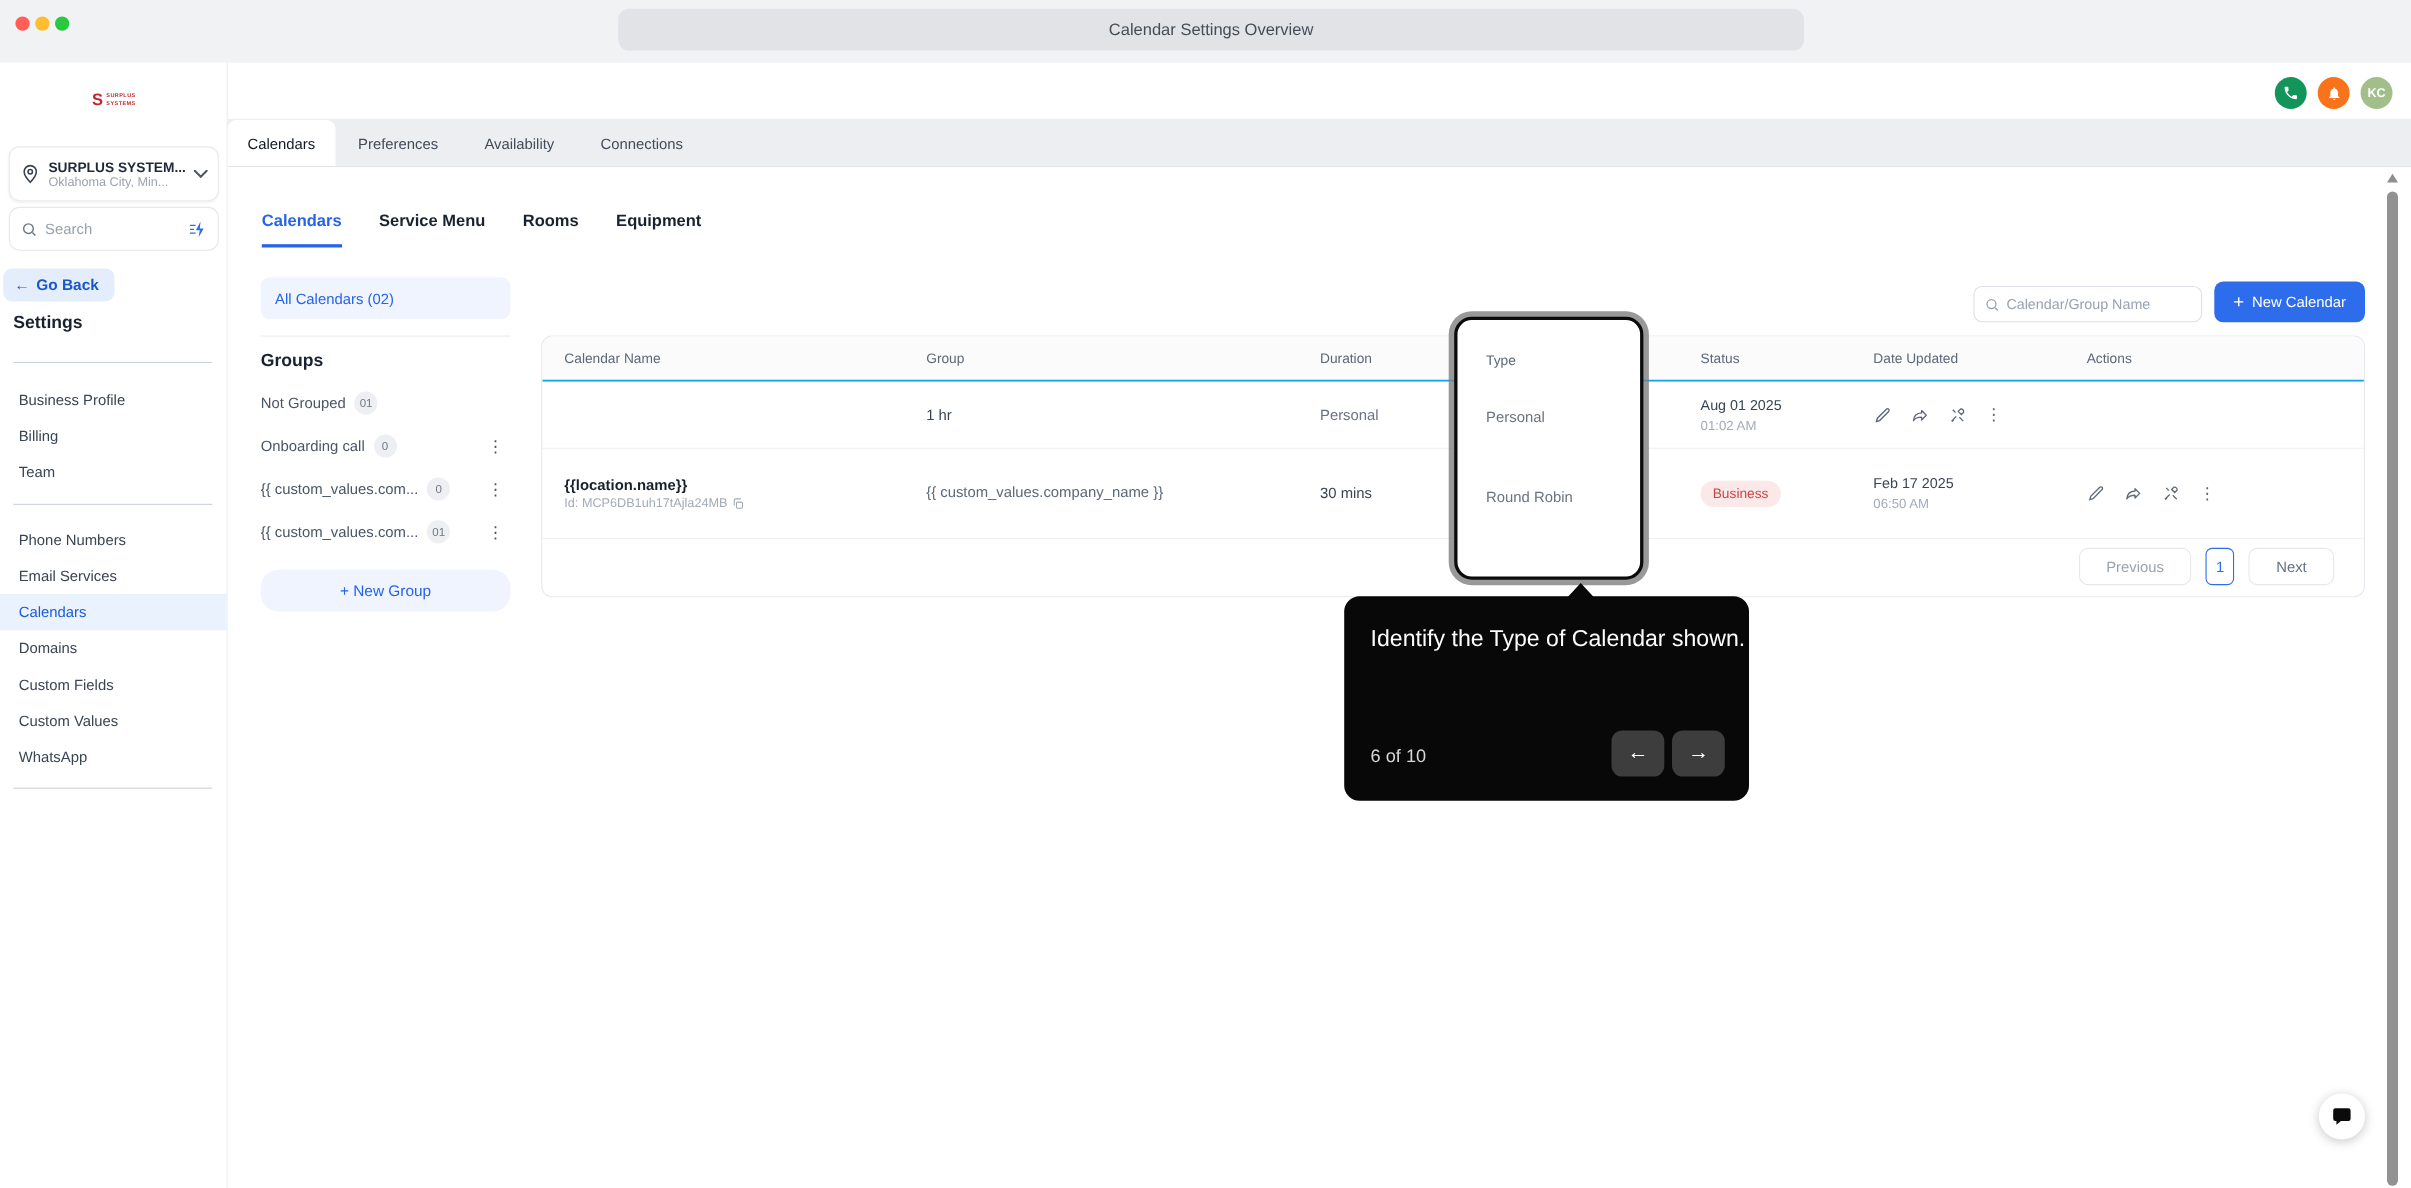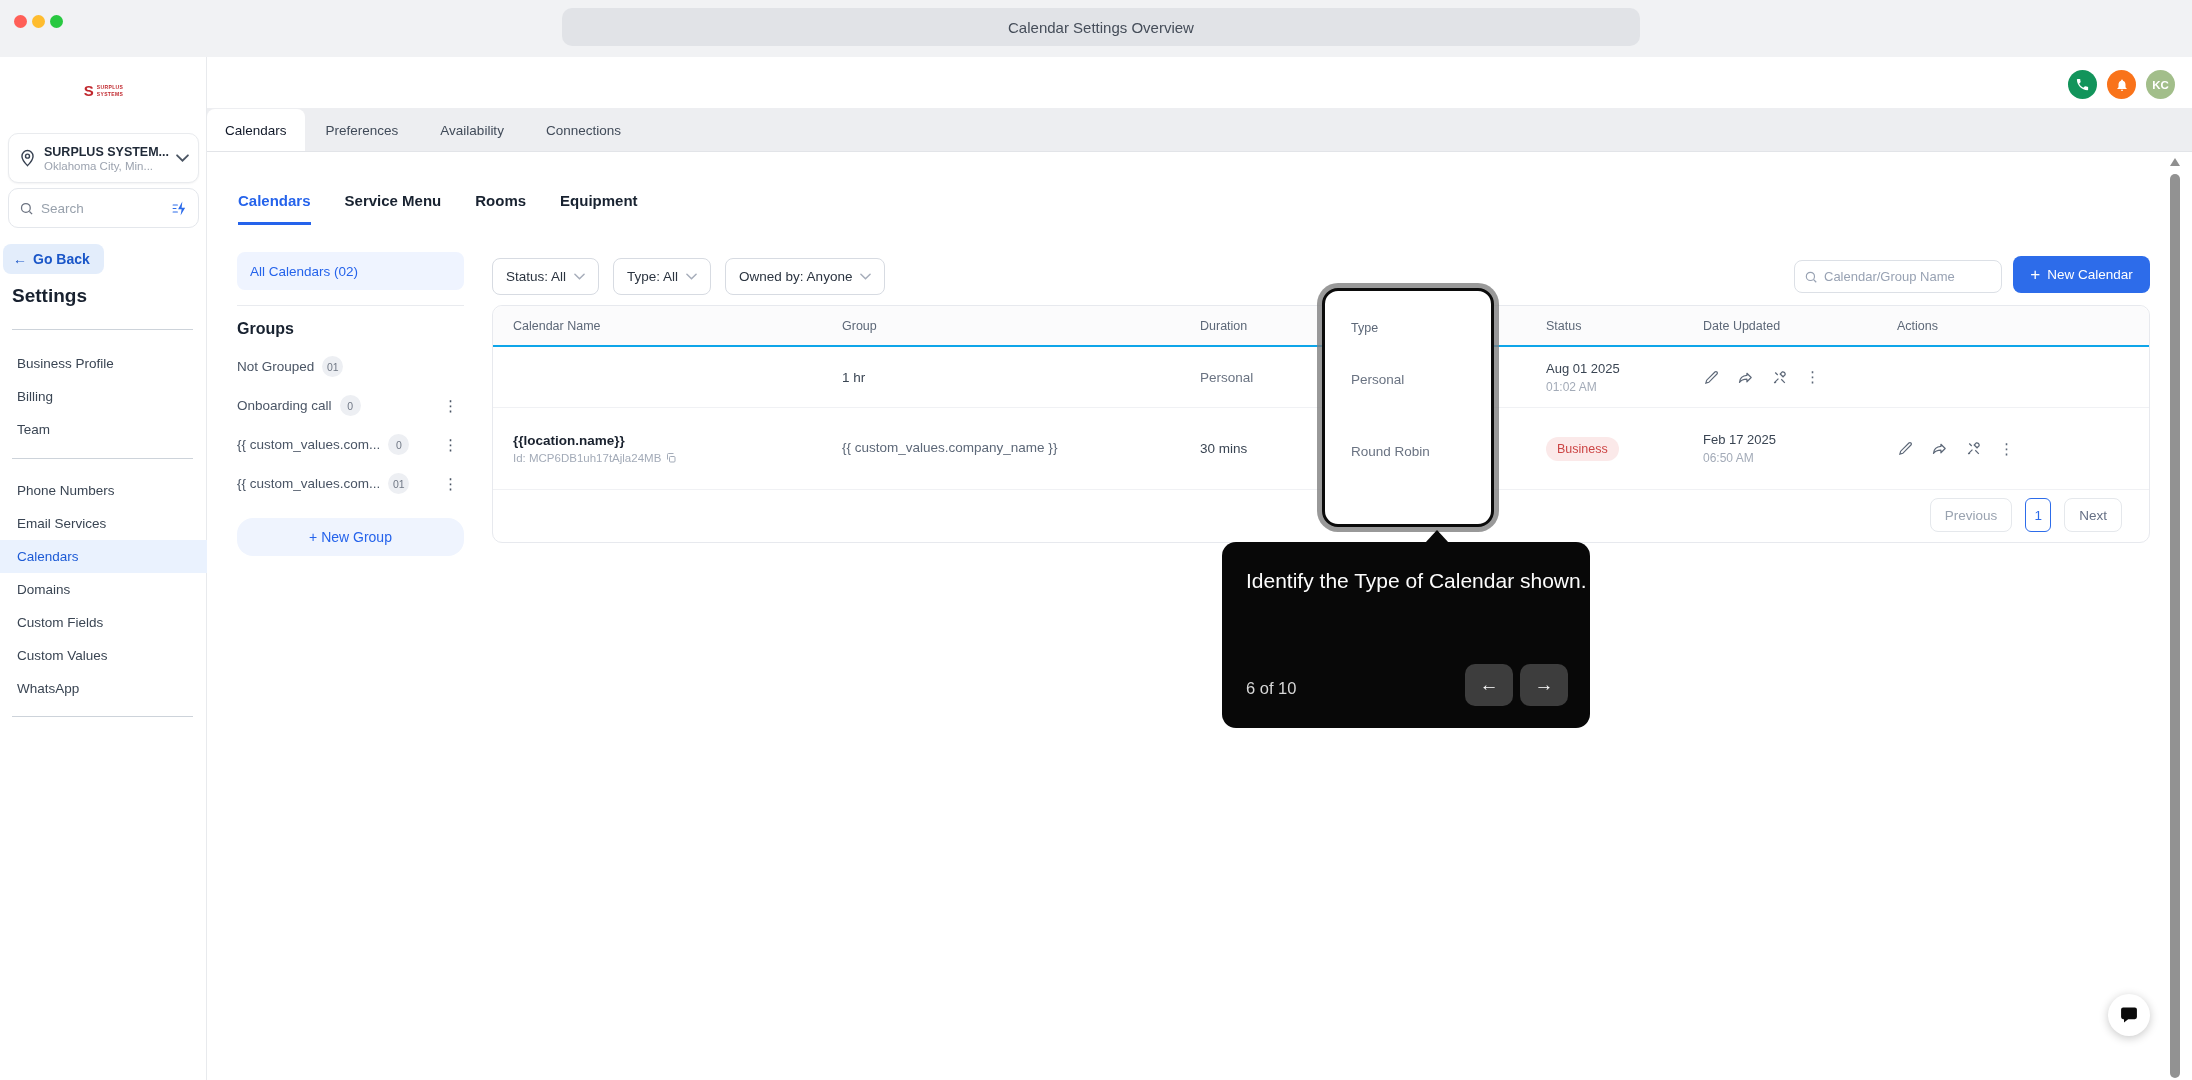--- a/index.html
+++ b/index.html
@@ -29,21 +29,21 @@
     border-radius:10px; box-shadow:0 1px 2px rgba(16,24,40,.05); display:flex; align-items:center; padding:0 9px; gap:7px; cursor:pointer; }
   .loc-text { flex:1; min-width:0; }
   .loc-name { font-size:12.5px; font-weight:bold; color:#1F2937; white-space:nowrap; overflow:hidden; }
   .loc-sub { font-size:11.5px; color:#9CA3AF; white-space:nowrap; overflow:hidden; margin-top:1px; }
   .search-box { position:absolute; top:131px; left:8px; width:191px; height:40px; border:1px solid #E4E7EC; border-radius:10px;
     background:#fff; display:flex; align-items:center; padding:0 10px; gap:7px; }
   .search-box input { border:none; outline:none; flex:1; min-width:0; font-size:13.5px; color:#374151; font-family:inherit; background:transparent; }
   .search-box input::placeholder { color:#98A1AC; }
   .goback { position:absolute; top:187px; left:3px; height:30px; padding:0 14px 0 10px; background:#E3EDFB; border-radius:8px;
     display:inline-flex; align-items:center; gap:6px; font-size:14px; font-weight:600; color:#1A56C8; cursor:pointer; }
-  .settings-h { position:absolute; top:228px; left:12px; font-size:19px; font-weight:bold; color:#18212F; }
+  .settings-h { position:absolute; top:228px; left:12px; font-size:16px; font-weight:bold; color:#18212F; }
   .sb-div { position:absolute; left:12px; width:181px; height:1px; background:#CDD3DA; }
   .menu { position:absolute; left:0; width:207px; list-style:none; }
   .menu li { height:33px; display:flex; align-items:center; padding-left:17px; font-size:13.5px; color:#3A4553; cursor:pointer; white-space:nowrap; }
   .menu li.active { background:#EAF2FE; color:#1D5BD6; }
 
   
   .hdr-icons { position:absolute; top:13px; right:17px; display:flex; gap:10px; }
   .circle-btn { width:29px; height:29px; border-radius:50%; display:flex; align-items:center; justify-content:center; cursor:pointer; }
   .cb-phone { background:#12945B; }
   .cb-bell { background:#F9731A; }
@@ -101,21 +101,21 @@
   .type-cell { color:#6A7382; }
   .pill { display:inline-flex; align-items:center; height:24px; padding:0 11px; border-radius:13px; font-size:12.5px; font-weight:500; }
   .pill-active { background:#DCF3E5; color:#17994E; }
   .pill-inactive { background:#FBE9E9; color:#CC4545; }
   .date-d { font-size:13px; font-weight:500; color:#3A4553; }
   .date-t { margin-top:4px; font-size:12px; color:#A3ABB8; }
   .actions { display:flex; align-items:center; gap:17px; color:#5D6878; }
   .act { cursor:pointer; display:flex; align-items:center; }
   .kebab { font-size:15px; color:#5D6878; cursor:pointer; }
   .tfoot { position:absolute; bottom:0; left:0; right:0; height:54px; display:flex; align-items:center; justify-content:flex-end; gap:13px; padding-right:27px; }
-  .pg-btn { height:34px; padding:0 14px; border:1px solid #E5E8EC; border-radius:8px; background:#fff; font-size:13.5px; font-family:inherit; cursor:pointer; }
+  .pg-btn { height:34px; padding:0 24px; border:1px solid #E5E8EC; border-radius:8px; background:#fff; font-size:13.5px; font-family:inherit; cursor:pointer; }
   .pg-prev { color:#9AA3B0; }
   .pg-next { color:#667085; }
   .pg-page { width:26px; height:34px; border:1px solid #2D6CEA; border-radius:6px; color:#2D6CEA; font-size:13.5px;
     display:flex; align-items:center; justify-content:center; cursor:pointer; }
 
   
   .spotlight { position:absolute; top:136px; left:1115px; width:172px; height:239px; background:#fff;
     border:3px solid #0B0B0B; border-radius:16px; box-shadow:0 0 0 5px rgba(128,128,128,.8); z-index:5; }
   .sp-head { position:absolute; top:30px; left:26px; font-size:12.5px; color:#5D6878; }
   .sp-v1 { position:absolute; top:81px; left:26px; font-size:13.5px; color:#6A7382; }
@@ -278,40 +278,20 @@
       </div>
       <div class="grp-item">
         <span class="grp-label">{{ custom_values.com...</span>
         <span class="grp-badge">01</span>
         <span class="grp-kebab">⋮</span>
       </div>
 
       <button class="new-group">+ New Group</button>
     </div>
 
-    <div class="filters">
-      <div class="filter-btn">
-        <span>Status: All</span>
-        <svg width="11" height="7" viewBox="0 0 12 7" fill="none" stroke="#A6ADBA" stroke-width="1.6" stroke-linecap="round">
-            <path d="M1 1l5 5 5-5"></path>
-          </svg>
-      </div>
-      <div class="filter-btn">
-        <span>Type: All</span>
-        <svg width="11" height="7" viewBox="0 0 12 7" fill="none" stroke="#A6ADBA" stroke-width="1.6" stroke-linecap="round">
-            <path d="M1 1l5 5 5-5"></path>
-          </svg>
-      </div>
-      <div class="filter-btn">
-        <span>Owned by: Anyone</span>
-        <svg width="11" height="7" viewBox="0 0 12 7" fill="none" stroke="#A6ADBA" stroke-width="1.6" stroke-linecap="round">
-            <path d="M1 1l5 5 5-5"></path>
-          </svg>
-      </div>
-    </div>
 
     <div class="tbl-search">
       <span>
         <svg width="14" height="14" viewBox="0 0 24 24" fill="none" stroke="#98A2B3" stroke-width="2">
             <circle cx="11" cy="11" r="7"></circle>
             <path d="M21 21l-4.3-4.3"></path>
           </svg>
       </span>
       <input placeholder="Calendar/Group Name" style="">
     </div>

